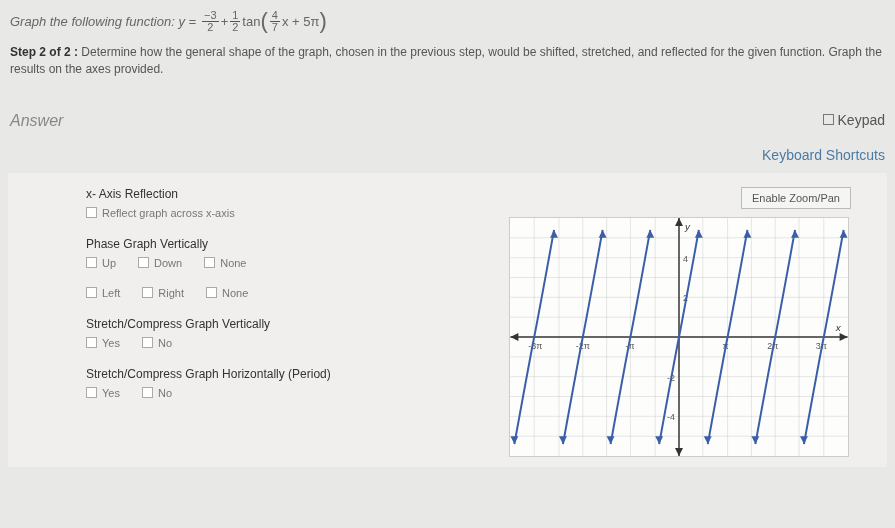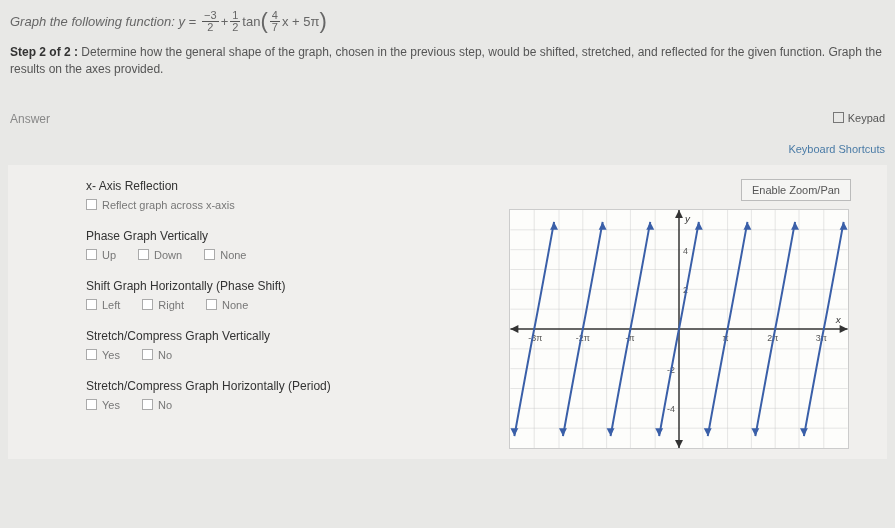--- a/index.html
+++ b/index.html
@@ -6,22 +6,22 @@
 body{font-family:Arial,Helvetica,sans-serif;background:#e8e8e6;width:895px;height:528px;overflow:hidden;color:#5a5a5a;font-size:12px}
 .top{padding:8px 10px 6px}
 .prompt{font-size:13px;color:#666;font-style:italic;display:flex;align-items:center;gap:4px}
 .fn{font-style:normal;display:flex;align-items:center}
 .frac{display:inline-flex;flex-direction:column;align-items:center;font-size:11px;line-height:1;vertical-align:middle;margin:0 2px}
 .frac .n{border-bottom:1px solid #555;padding:0 2px}
 .frac .d{padding:0 2px}
 .step{font-size:12px;color:#555;margin-top:10px;line-height:1.4}
 .step b{color:#333}
 .answer-bar{margin-top:24px;padding:4px 10px;display:flex;justify-content:space-between;align-items:flex-start}
-.answer-lbl{color:#888;font-size:12px;}
-.kb{text-align:center;font-size:11px}
+.answer-lbl{color:#888;font-size:16px;font-style:italic}
+.kb{text-align:center;font-size:14px}
 .kb .kp{color:#555;display:flex;align-items:center;justify-content:flex-end;gap:4px}
 .kb .ks{color:#4a7ba6;margin-top:19px}
 .kp-icon{width:11px;height:11px;border:1px solid #777;display:inline-block}
 .panel{background:#f0efed;margin:6px 8px;padding:14px 18px 10px;display:flex;gap:30px}
 .left{flex:0 0 320px;padding-left:60px}
 .grp{margin-bottom:18px}
 .grp-title{font-weight:normal;color:#333;font-size:12px;margin-bottom:6px}
 .opts{display:flex;gap:22px;align-items:center}
 .opt{display:flex;align-items:center;gap:5px;color:#777;font-size:11px}
 .cb{width:11px;height:11px;border:1px solid #aaa;background:#fff;display:inline-block}
@@ -95,21 +95,20 @@
             <span class="cb"></span>
             <span>Down</span>
           </label>
         <label class="opt">
             <span class="cb"></span>
             <span>None</span>
           </label>
       </div>
     </div>
     <div class="grp">
-      <div class="grp-title">Shift Graph Horizontally (Phase Shift)</div>
       <div class="opts">
         <label class="opt">
             <span class="cb"></span>
             <span>Left</span>
           </label>
         <label class="opt">
             <span class="cb"></span>
             <span>Right</span>
           </label>
         <label class="opt">

